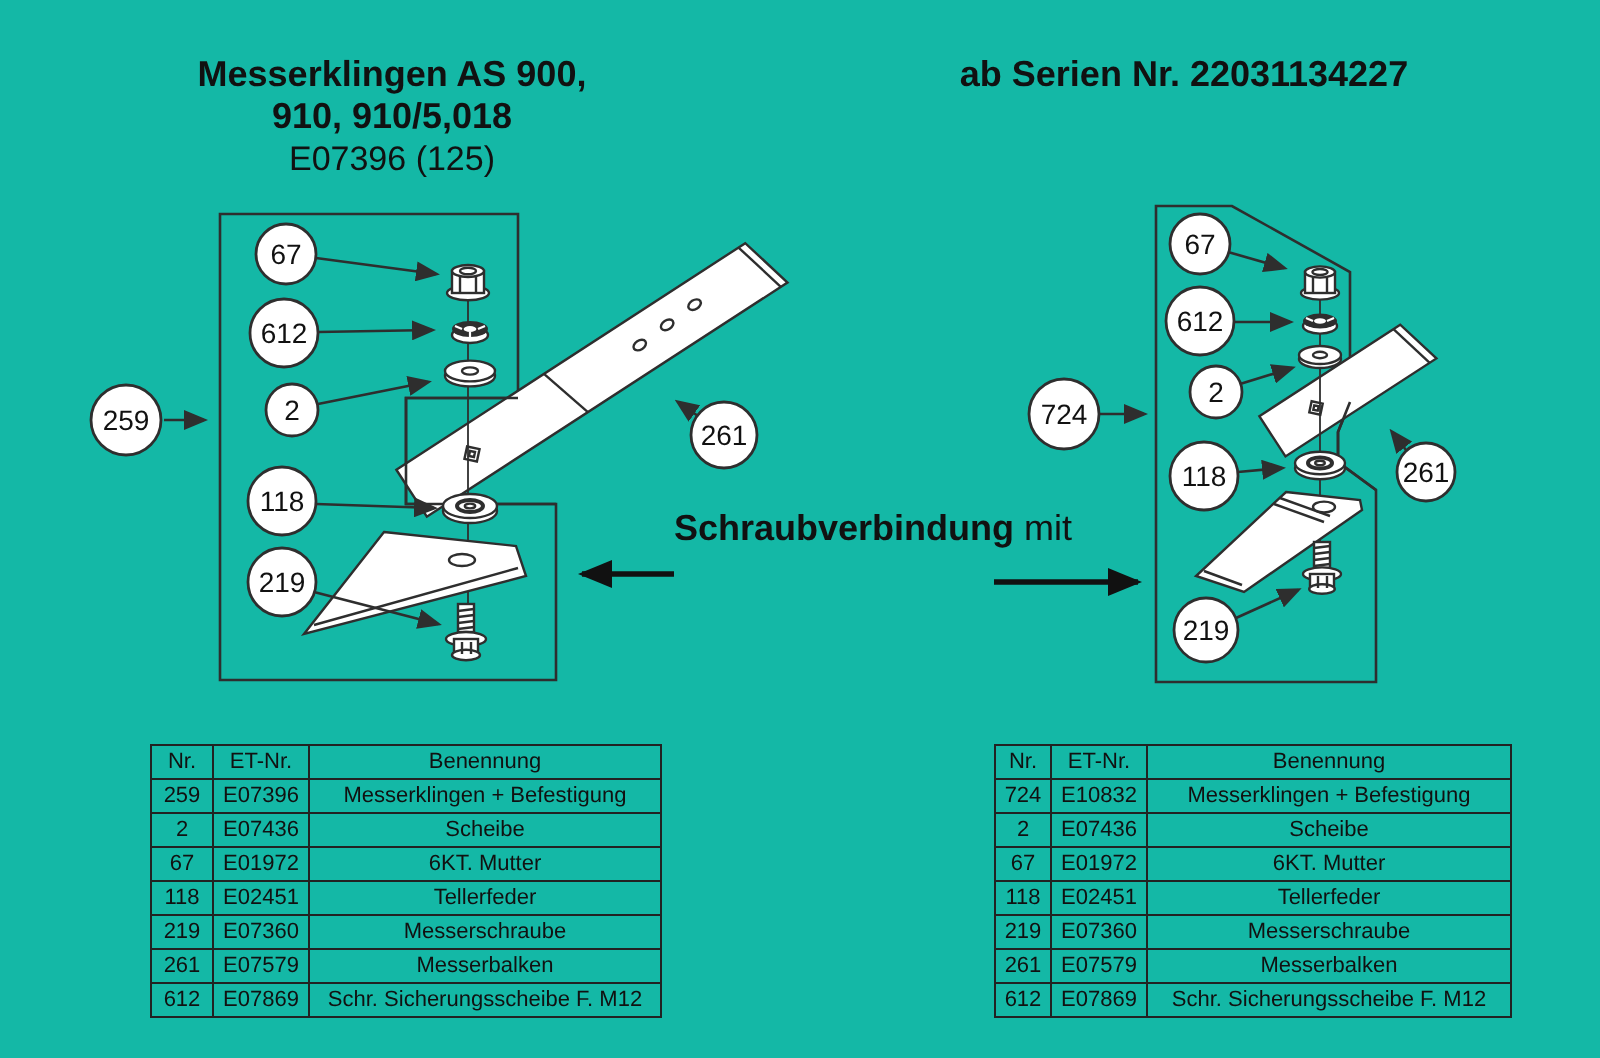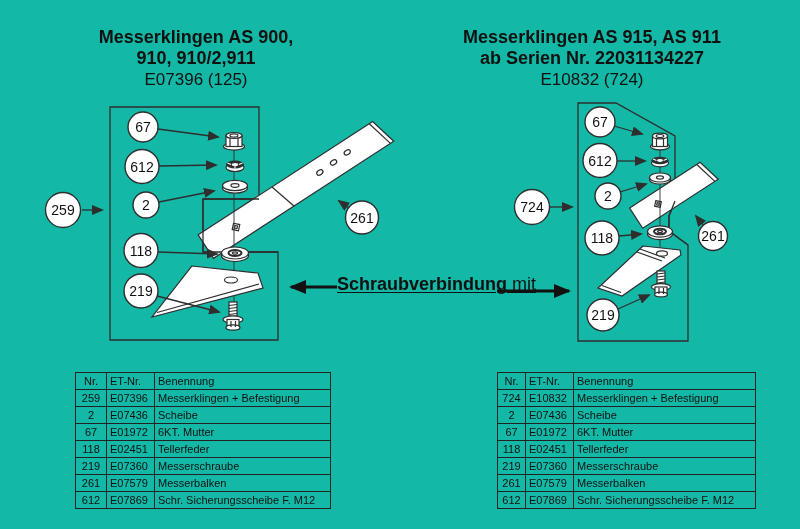--- a/index.html
+++ b/index.html
@@ -5,58 +5,56 @@
   html,body { margin:0; padding:0; background:#ffffff; }
   .page { position:relative; width:800px; height:529px; background:#14b8a6;
           font-family:"Liberation Sans", sans-serif; color:#111; overflow:hidden; }
   .title { position:absolute; width:320px; text-align:center; font-weight:bold;
            font-size:18px; line-height:21px; white-space:nowrap; }
   .title .plain { font-weight:normal; font-size:17px; }
   .left-title  { left:36px;  top:27px; }
   .right-title { left:432px; top:27px; }
   .note { position:absolute; left:337px; top:254px; font-size:18px; line-height:21.5px;
           white-space:nowrap; }
-  .note .u { text-decoration:underline; text-underline-offset:2px;margin-top:20px; }
+  .note .u { text-underline-offset:2px; }
   .note .b { font-weight:bold; }
   svg.diagram { position:absolute; left:0; top:0; }
   .st { stroke:#2e2e2e; fill:none; stroke-width:1.2px; }
   .bd { stroke:#2e2e2e; fill:none; stroke-width:1.3px; }
   .wf { fill:#ffffff; stroke:#2e2e2e; stroke-width:1.2px; }
   .dk { fill:#2e2e2e; stroke:none; }
   .wt { stroke:#ffffff; stroke-width:1.1px; fill:none; }
   .cl { stroke:#2e2e2e; stroke-width:0.9px; fill:none; }
   .ld { stroke:#2e2e2e; stroke-width:1.3px; fill:none; }
   .big { stroke:#111111; stroke-width:2.8px; fill:none; }
   .cc { fill:#ffffff; stroke:#2e2e2e; stroke-width:1.4px; }
   .ct { font-family:"Liberation Sans", sans-serif; font-size:14px; fill:#111;
         text-anchor:middle; }
   table.parts { position:absolute; border-collapse:collapse; font-size:11px; color:#111;
                 table-layout:fixed; }
   .parts th, .parts td { border:1px solid #222; padding:0 3px; height:16px;
                          line-height:16px; white-space:nowrap; overflow:hidden;
-                         font-weight:normal; text-align:left; }
+                         font-weight:normal; text-align:center; }
   .parts th { font-weight:normal; }
   .parts .c1 { text-align:center; padding:0 2px; }
   .t-left  { left:75px;  top:372px; }
   .t-right { left:497px; top:372px; }
 </style>
 </head>
 <body>
 
 <div class="page">
 
   <div class="title left-title">
     <div>Messerklingen AS 900,</div>
-    <div>910, 910/2,911</div>
+    <div>910, 910/5,018</div>
     <div class="plain">E07396 (125)</div>
   </div>
   <div class="title right-title">
-    <div>Messerklingen AS 915, AS 911</div>
     <div>ab Serien Nr. 22031134227</div>
-    <div class="plain">E10832 (724)</div>
   </div>
 
   <svg class="diagram" width="800" height="362" viewBox="0 0 800 362">
     <defs>
       <marker id="ah" markerUnits="userSpaceOnUse" markerWidth="12" markerHeight="10" refX="10" refY="5" orient="auto">
           <path d="M0,0 L12,5 L0,10 Z" fill="#2e2e2e"></path>
         </marker>
       <marker id="ahb" markerUnits="userSpaceOnUse" markerWidth="17" markerHeight="14" refX="15" refY="7" orient="auto">
           <path d="M0,0 L17,7 L0,14 Z" fill="#111"></path>
         </marker>

